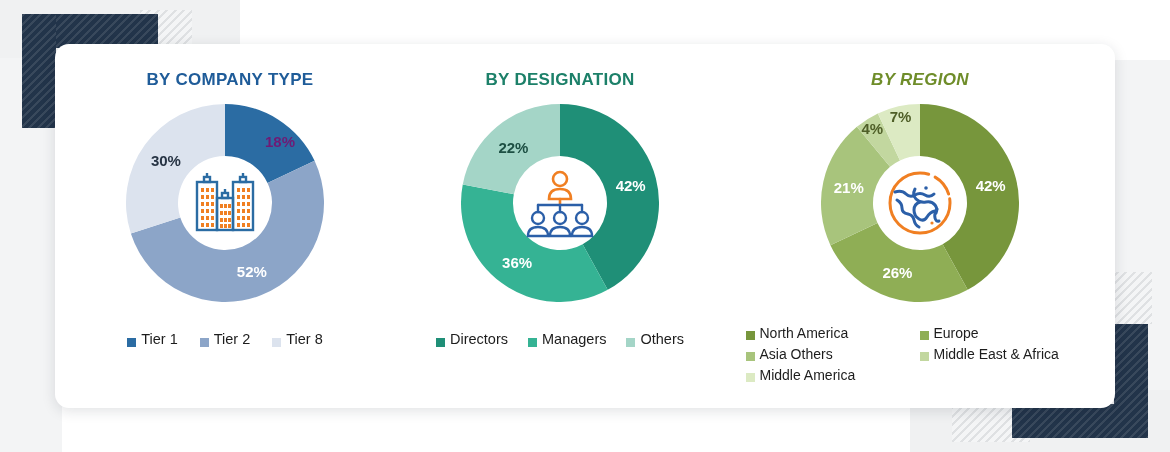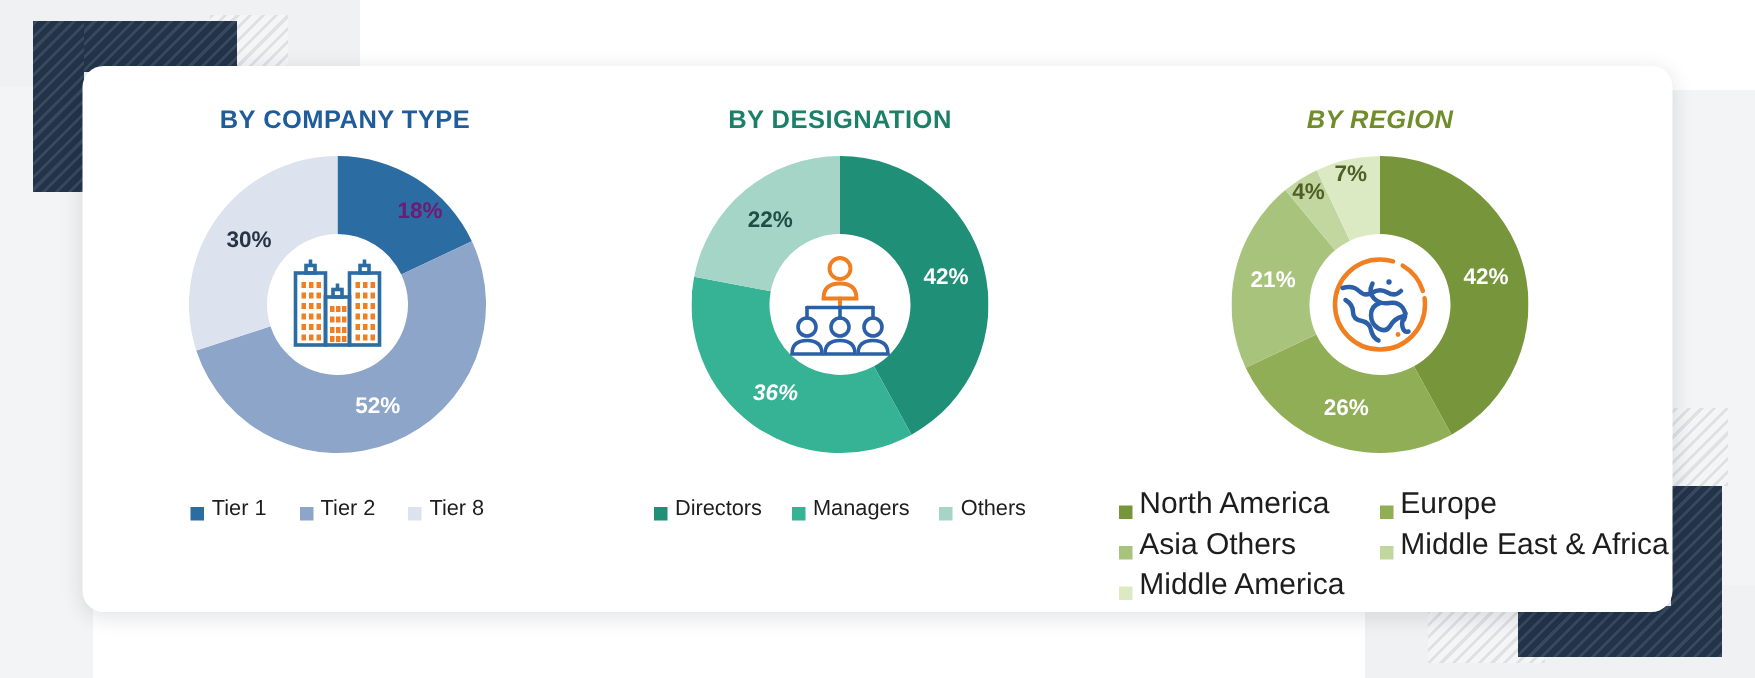--- a/index.html
+++ b/index.html
@@ -149,21 +149,21 @@
   #legend-company     { top: 274px; gap: 22px; }
   #legend-designation { top: 274px; gap: 20px; }
 
   #legend-region {
     top: 268px;
     display: grid;
     grid-template-columns: 170px 175px;
     row-gap: 7px;
     column-gap: 4px;
     justify-content: center;
-    font-size: 20px;
+    font-size: 14px;
   }
 
   .legend-item {
     display: flex;
     align-items: flex-end;
     gap: 5px;
     line-height: 1;
   }
   .legend-swatch {
     width: 9px; height: 9px;
@@ -326,21 +326,21 @@
         <circle cx="15" cy="50" r="6"></circle>
         <path d="M5 68 q0 -9 10 -9 q10 0 10 9 z"></path>
         <circle cx="37" cy="50" r="6"></circle>
         <path d="M27 68 q0 -9 10 -9 q10 0 10 9 z"></path>
         <circle cx="59" cy="50" r="6"></circle>
         <path d="M49 68 q0 -9 10 -9 q10 0 10 9 z"></path>
       </g>
     </svg>
           </div>
           <div class="slice-label" style="left:169.70657076239007px; top:80.84563823696558px; color:#ffffff;">42%</div>
-          <div class="slice-label" style="left:56.09167658264947px; top:158.05824058937117px; color:#ffffff;font-style:italic;">36%</div>
+          <div class="slice-label" style="left:56.09167658264947px; top:158.05824058937117px; color:#ffffff;">36%</div>
           <div class="slice-label" style="left:52.468048748345616px; top:42.75253327736742px; color:#1d4f43;">22%</div>
         </div>
 
       <div class="legend" id="legend-designation">
           <div class="legend-item">
        <span class="legend-swatch" style="background:#1f8f77"></span>
        <span class="legend-label">Directors</span>
      </div>
           <div class="legend-item">
        <span class="legend-swatch" style="background:#35b394"></span>

